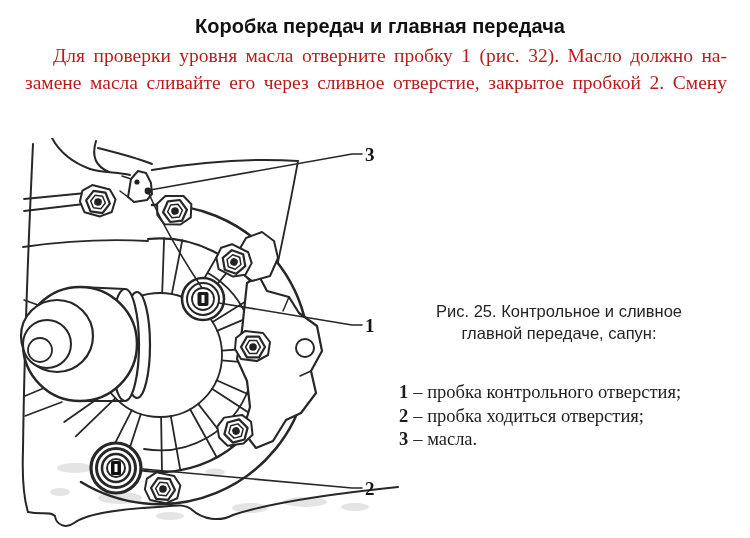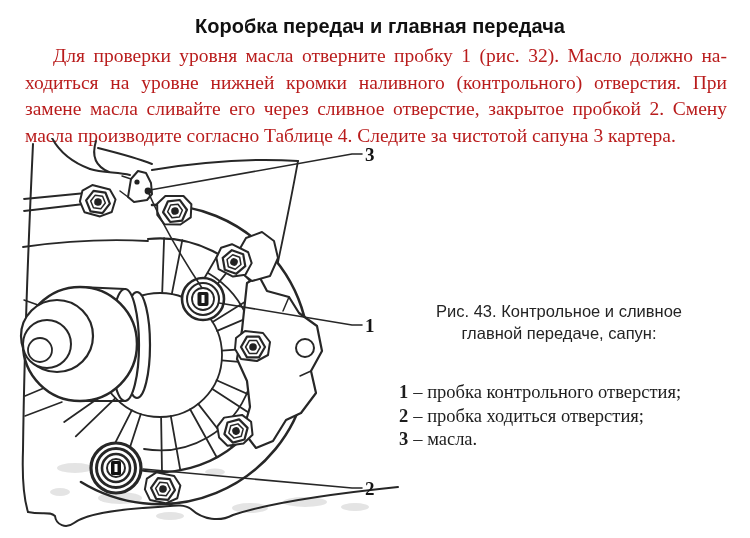--- a/index.html
+++ b/index.html
@@ -41,23 +41,21 @@
 </style>
 </head>
 <body>
 
 <div class="page">
 
   <h1 class="title">Коробка передач и главная передача</h1>
 
   <div class="para">
     <div class="pline jst indent">Для проверки уровня масла отверните пробку 1 (рис. 32). Масло должно на-</div>
-    <div class="pline jst">ходиться на уровне нижней кромки наливного (контрольного) отверстия. При</div>
     <div class="pline jst">замене масла сливайте его через сливное отверстие, закрытое пробкой 2. Смену</div>
-    <div class="pline">масла производите согласно Таблице 4. Следите за чистотой сапуна 3 картера.</div>
   </div>
 
   <svg class="fig" width="400" height="400" viewBox="0 138 400 400" fill="none" stroke="#272727" stroke-width="2" stroke-linecap="round" stroke-linejoin="round">
 
     <g stroke="none" fill="#c4c4c4" opacity="0.45">
       <ellipse cx="75" cy="468" rx="18" ry="5"></ellipse>
       <ellipse cx="120" cy="498" rx="22" ry="6"></ellipse>
       <ellipse cx="170" cy="516" rx="14" ry="4"></ellipse>
       <ellipse cx="60" cy="492" rx="10" ry="4"></ellipse>
       <ellipse cx="250" cy="508" rx="18" ry="5"></ellipse>
@@ -183,21 +181,21 @@
     <path d="M150,190 L352,154 L362,154" stroke-width="1.6"></path>
     <path d="M219,303 L352,325 L362,325" stroke-width="1.6"></path>
     <path d="M143,469 L352,488 L362,488" stroke-width="1.6"></path>
 
     <text x="365" y="161" stroke="none">3</text>
     <text x="365" y="332" stroke="none">1</text>
     <text x="365" y="495" stroke="none">2</text>
   </svg>
 
   <div class="caption">
-    <div>Рис. 43. Контрольное и сливное</div>
+    <div>Рис. 25. Контрольное и сливное</div>
     <div>главной передаче, сапун:</div>
   </div>
 
   <div class="legend">
     <div class="lrow"><b>1</b><span>– пробка контрольного отверстия;</span></div>
     <div class="lrow"><b>2</b><span>– пробка ходиться отверстия;</span></div>
     <div class="lrow"><b>3</b><span>– масла.</span></div>
   </div>
 
 </div>

